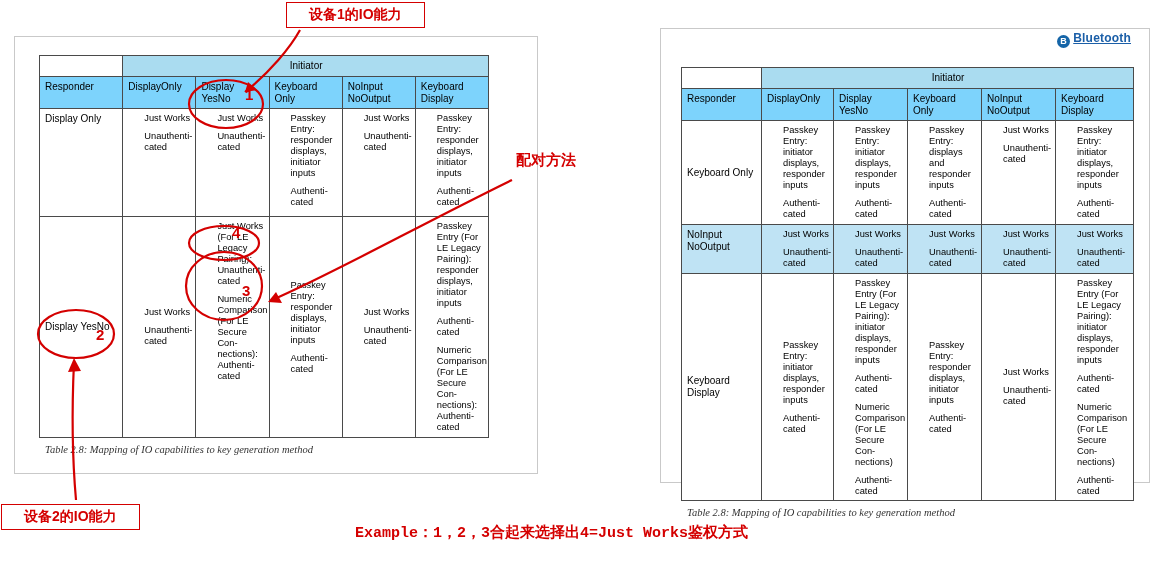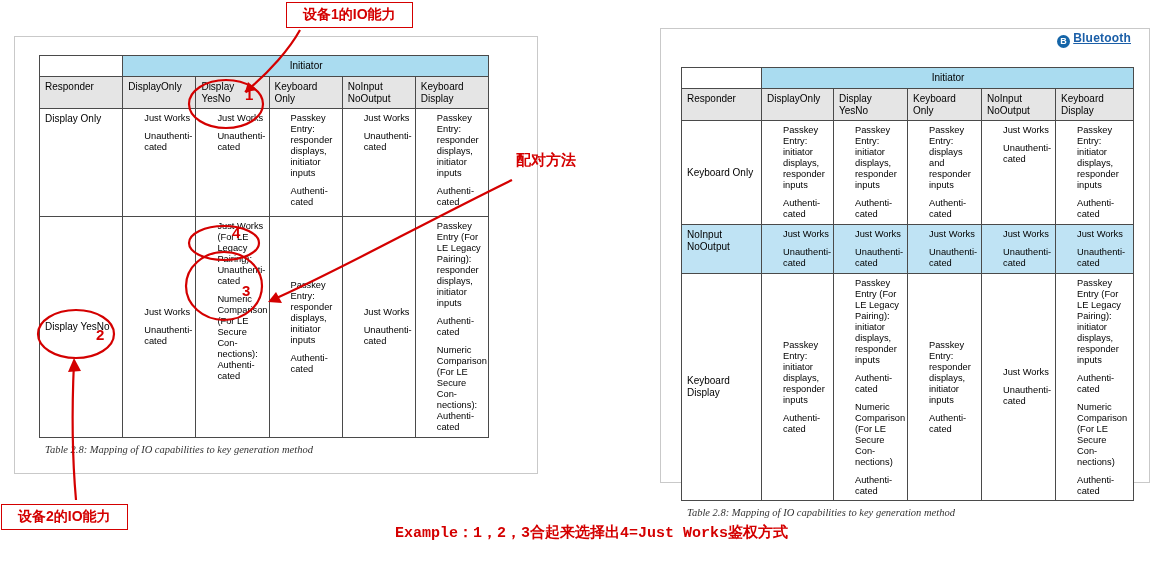--- a/index.html
+++ b/index.html
@@ -49,21 +49,21 @@
     font-weight: normal;
   }
   .hdr-top {
     background: #aadcf0;
     text-align: center;
     font-weight: bold;
     font-size: 10px;
     padding: 3px;
   }
   .hdr-col {
-    background: #e5e5e5;
+    background: #7dd3fc;
     font-weight: bold;
     font-size: 10px;
     vertical-align: middle;
   }
   .rowhdr {
     background: #ffffff;
     font-weight: bold;
     font-size: 10px;
     vertical-align: top;
   }
@@ -97,34 +97,33 @@
     font-size: 15px;
     white-space: nowrap;
   }
   .anno-box {
     position: absolute;
     color: #d40000;
     font-family: "Liberation Sans", sans-serif;
     font-weight: bold;
     font-size: 14px;
     border: 1.5px solid #d40000;
-    padding: 3px 16px;
+    padding: 3px 22px;
     white-space: nowrap;
     background: transparent;
   }
   .example-line {
     position: absolute;
     left: 355px;
     top: 523px;
     color: #d40000;
     font-family: "Liberation Mono", monospace;
     font-weight: bold;
     font-size: 15px;
     white-space: nowrap;
-    margin-left: 40px;
   }
   #overlay {
     position: absolute;
     left: 0; top: 0;
     width: 1165px; height: 566px;
     pointer-events: none;
   }
   .bt-logo {
     position: absolute;
     right: 18px;

